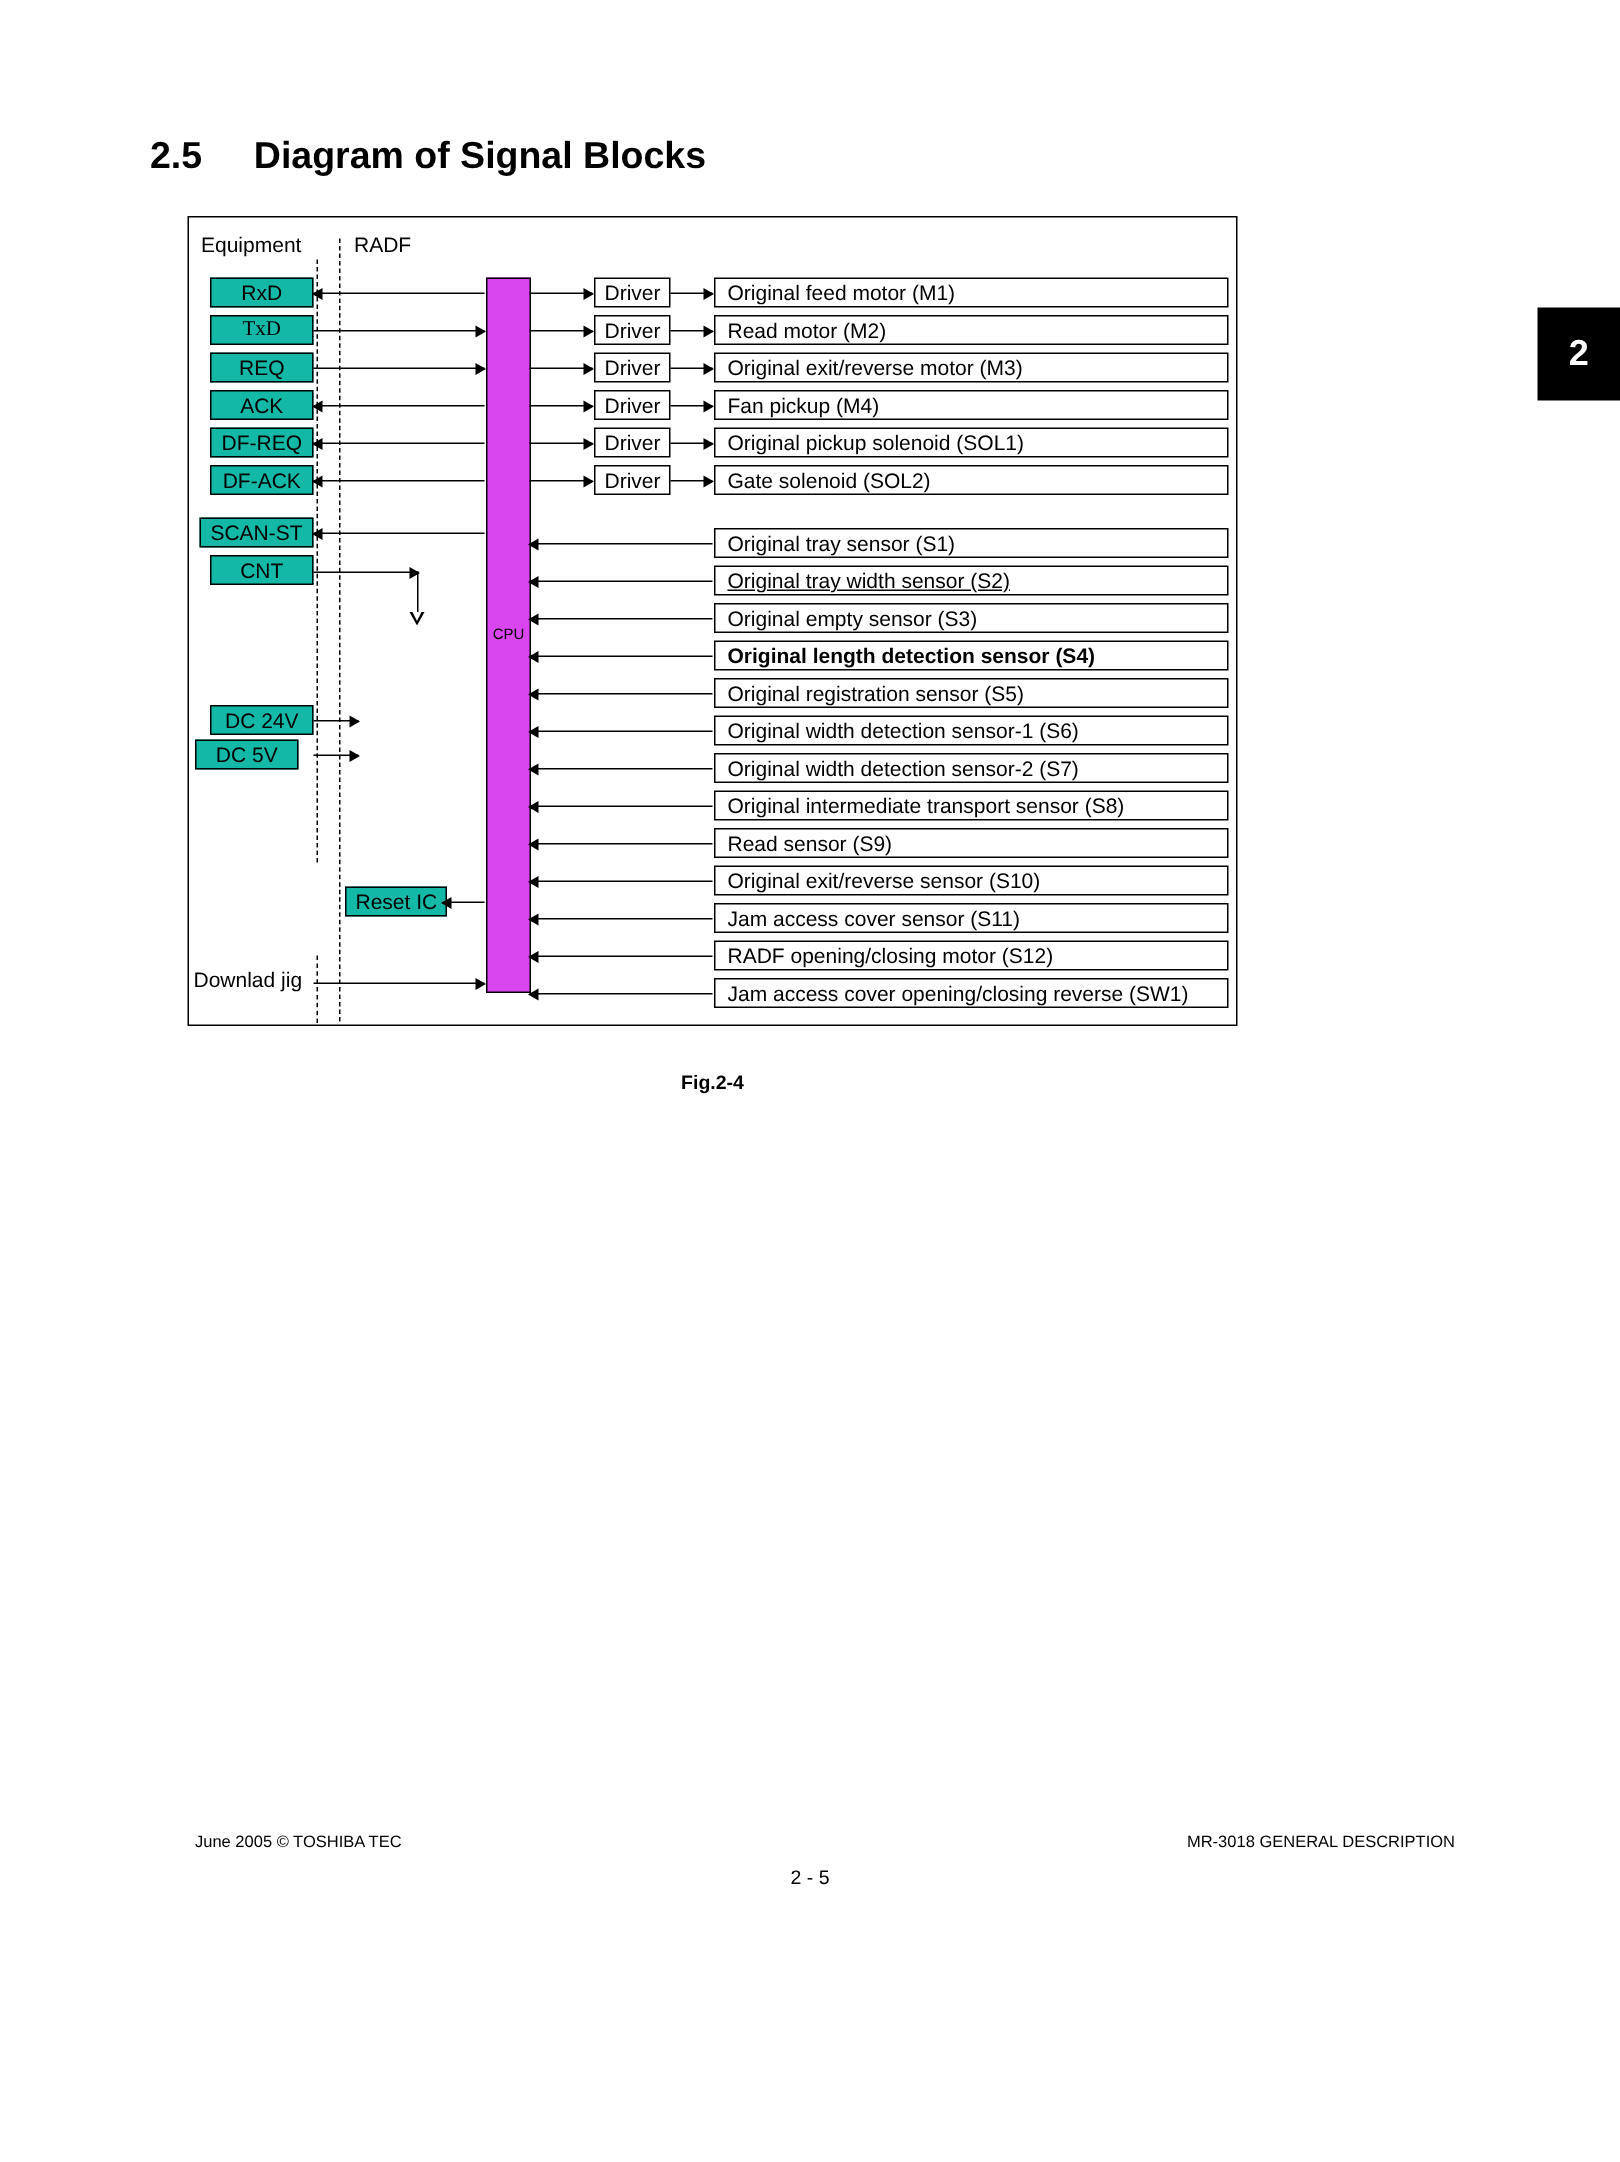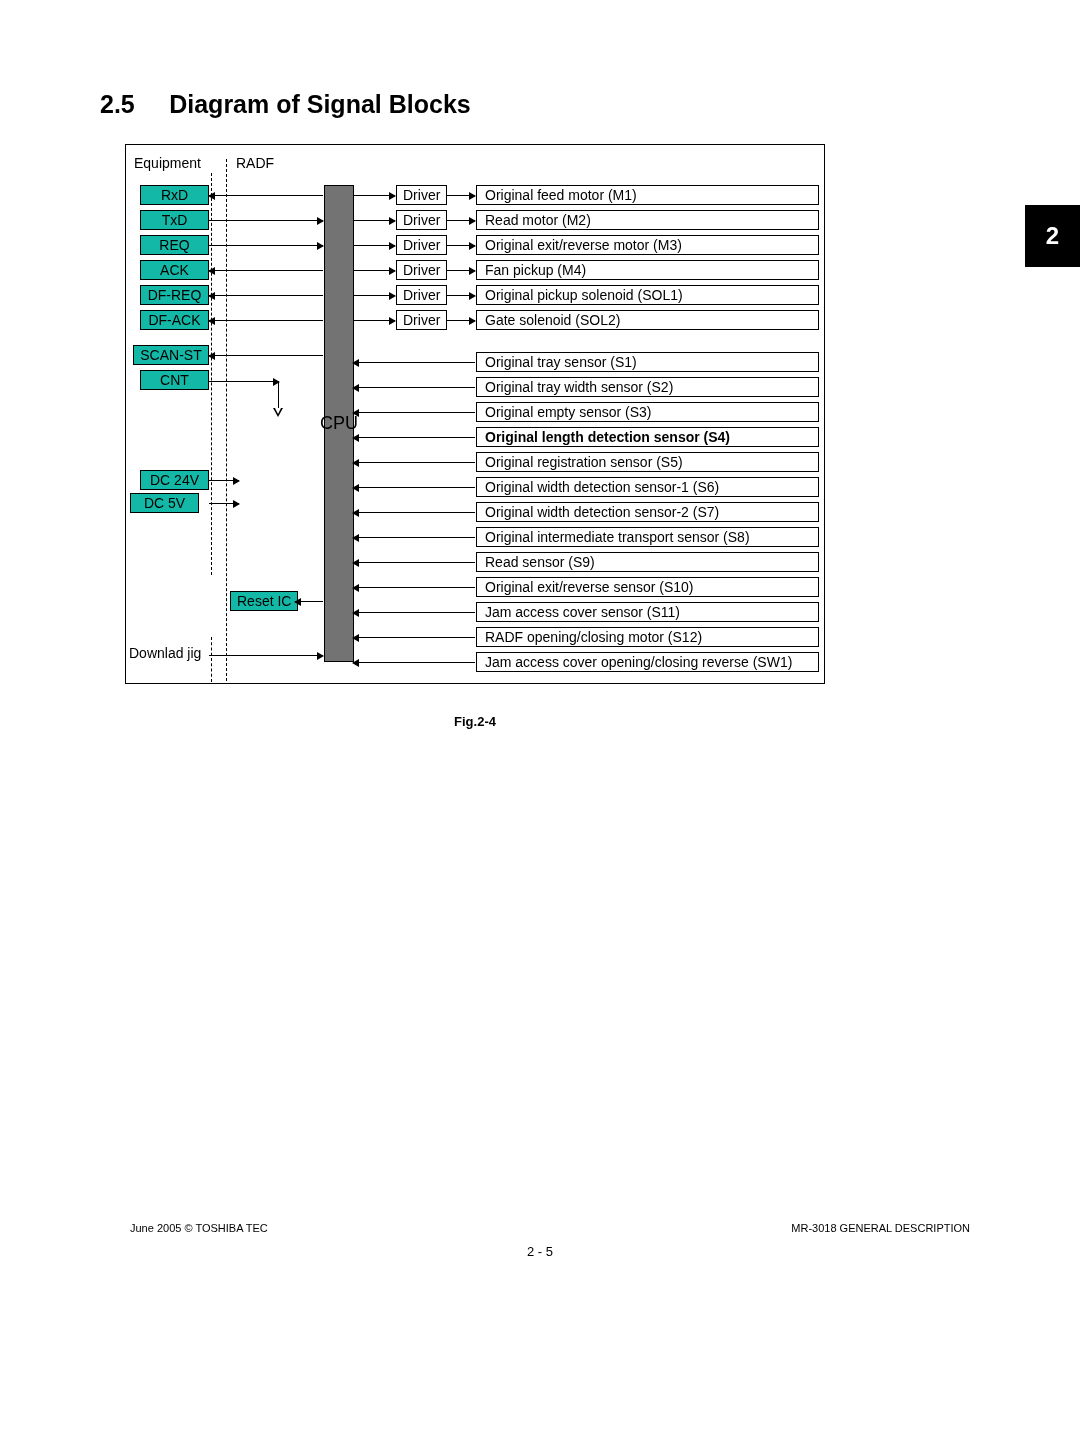--- a/index.html
+++ b/index.html
@@ -48,25 +48,25 @@
     background: #14b8a6;
     white-space: nowrap;
   }
   .cpu-box {
     position: absolute;
     border: 1px solid #000;
     left: 198px;
     top: 40px;
     width: 28px;
     height: 475px;
-    background: #737373;
+    background: #d946ef;
     display: flex;
     align-items: center;
     justify-content: center;
-    font-size: 18px;
+    font-size: 10px;
   }
   .driver-box {
     position: absolute;
     border: 1px solid #000;
     font-size: 14px;
     padding: 1px 6px;
     background: #fff;
     left: 270px;
   }
   .right-box {
@@ -198,21 +198,21 @@
     <div class="vline-dashed" style="left:100px; top:14px; height:522px;"></div>
 
     <div class="label-plain" style="left:8px; top:10px;">Equipment</div>
     <div class="label-plain" style="left:110px; top:10px;">RADF</div>
 
     <div class="cpu-box">
         <span>CPU</span>
       </div>
 
     <div class="sig-box" style="left:14px; top:40px; width:55px;">RxD</div>
-    <div class="sig-box" style="left:14px; top:65px; width:55px;">TxD</div>
+    <div class="sig-box" style="left:14px; top:65px; width:55px;font-family:Liberation Serif, serif;">TxD</div>
     <div class="sig-box" style="left:14px; top:90px; width:55px;">REQ</div>
     <div class="sig-box" style="left:14px; top:115px; width:55px;">ACK</div>
     <div class="sig-box" style="left:14px; top:140px; width:55px;">DF-REQ</div>
     <div class="sig-box" style="left:14px; top:165px; width:55px;">DF-ACK</div>
     <div class="sig-box" style="left:7px; top:200px; width:62px;">SCAN-ST</div>
     <div class="sig-box" style="left:14px; top:225px; width:55px;">CNT</div>
 
     <div class="sig-box" style="left:14px; top:325px; width:55px;">DC 24V</div>
     <div class="sig-box" style="left:4px; top:348px; width:55px;">DC 5V</div>
 
@@ -264,21 +264,21 @@
 
     <div class="arrow-right" style="left:227px; top:175px; width:42px;"></div>
     <div class="driver-box" style="top:165px;">Driver</div>
     <div class="arrow-right" style="left:321px; top:175px; width:28px;"></div>
     <div class="right-box" style="top:165px;">Gate solenoid (SOL2)</div>
 
     <div class="arrow-left" style="left:227px; top:217px; width:122px;"></div>
     <div class="right-box-narrow" style="top:207px;">Original tray sensor (S1)</div>
 
     <div class="arrow-left" style="left:227px; top:242px; width:122px;"></div>
-    <div class="right-box-narrow" style="top:232px;">Original tray width sensor (S2)</div>
+    <div class="right-box-narrow" style="top:232px;text-decoration:underline;">Original tray width sensor (S2)</div>
 
     <div class="arrow-left" style="left:227px; top:267px; width:122px;"></div>
     <div class="right-box-narrow" style="top:257px;">Original empty sensor (S3)</div>
 
     <div class="arrow-left" style="left:227px; top:292px; width:122px;"></div>
     <div class="right-box-narrow" style="top:282px;font-weight:bold;">Original length detection sensor (S4)</div>
 
     <div class="arrow-left" style="left:227px; top:317px; width:122px;"></div>
     <div class="right-box-narrow" style="top:307px;">Original registration sensor (S5)</div>
 

